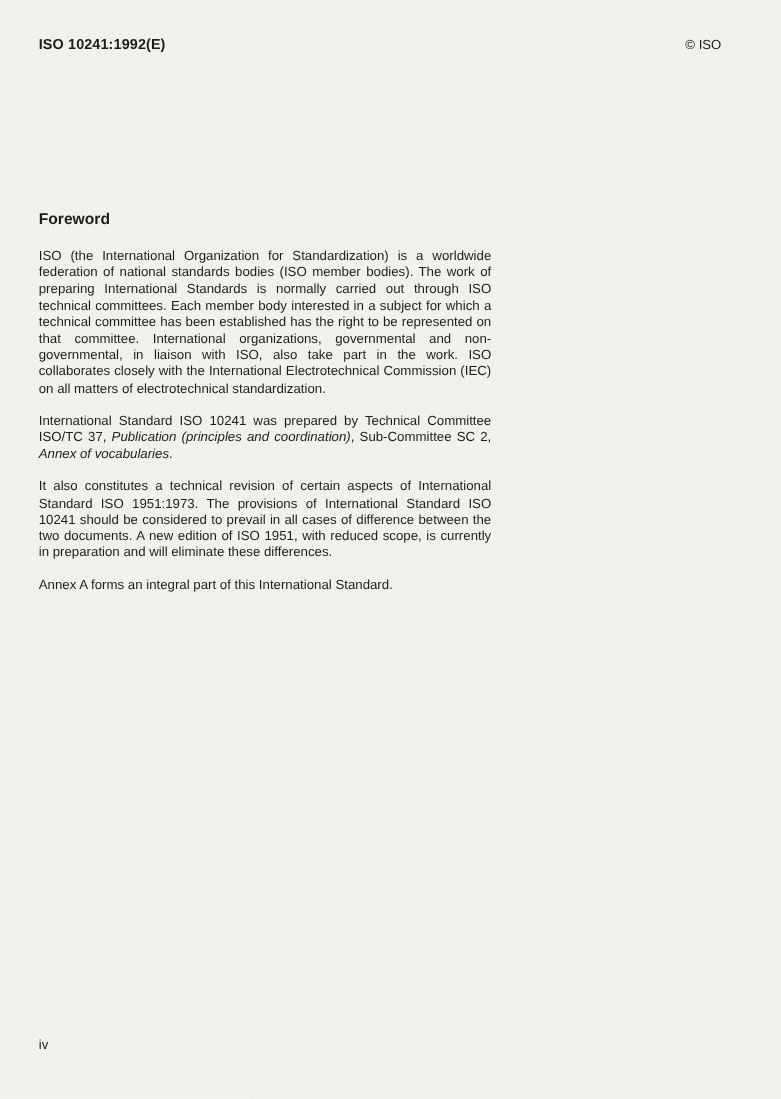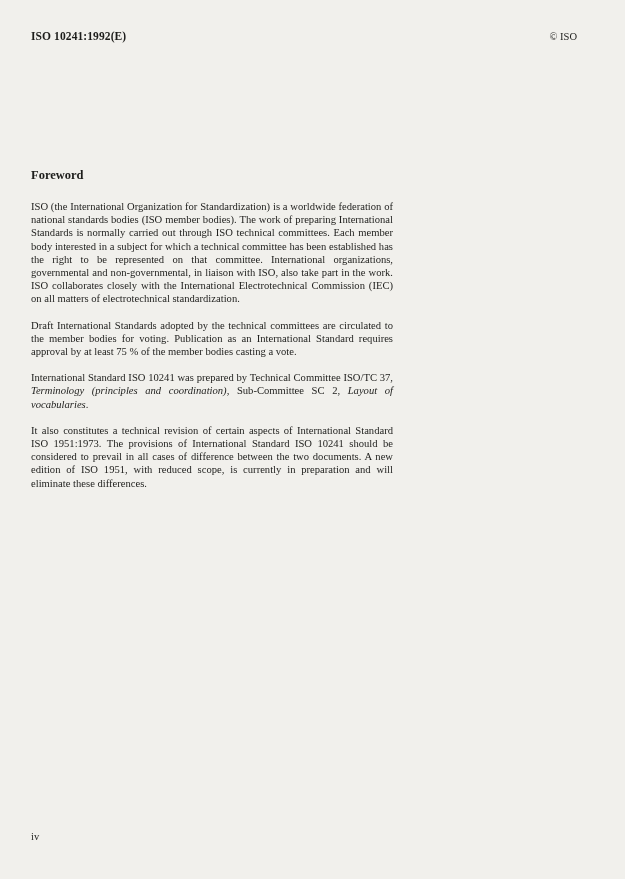--- a/index.html
+++ b/index.html
@@ -6,21 +6,21 @@
     margin: 0;
     padding: 0;
     background: #e6e5e1;
   }
   .page {
     position: relative;
     width: 625px;
     height: 879px;
     margin: 0 auto;
     background: #f1f0ec;
-    font-family: Liberation Serif, serif;
+    font-family: Liberation Sans, sans-serif;
     color: #1d1d1b;
     overflow: hidden;
   }
   .header {
     position: absolute;
     top: 30px;
     left: 31px;
     right: 48px;
     display: flex;
     justify-content: space-between;
@@ -71,26 +71,26 @@
   <div class="header">
     <span class="doc-num">ISO 10241:1992(E)</span>
     <span class="copyright">© ISO</span>
   </div>
 
   <div class="content">
     <h1 class="foreword-title">Foreword</h1>
 
     <p>ISO (the International Organization for Standardization) is a worldwide federation of national standards bodies (ISO member bodies). The work of preparing International Standards is normally carried out through ISO technical committees. Each member body interested in a subject for which a technical committee has been established has the right to be represented on that committee. International organizations, governmental and non-governmental, in liaison with ISO, also take part in the work. ISO collaborates closely with the International Electrotechnical Commission (IEC) on all matters of electrotechnical standardization.</p>
 
-    <p>Draft International Standards adopted by the technical committees are circulated to the member bodies for voting. Publication as an International Standard requires approval by at least 75 % of the member bodies casting a vote.</p>
 
-    <p><span>International Standard ISO 10241 was prepared by Technical Committee ISO/TC 37, </span><span class="italic">Terminology (principles and coordination)</span><span>, Sub-Committee SC 2, </span><span class="italic">Layout of vocabularies</span><span>.</span></p>
+    <p><span>International Standard ISO 10241 was prepared by Technical Committee ISO/TC 37, </span><span class="italic">Publication (principles and coordination)</span><span>, Sub-Committee SC 2, </span><span class="italic">Annex of vocabularies</span><span>.</span></p>
 
 
     <p>It also constitutes a technical revision of certain aspects of International Standard ISO 1951:1973. The provisions of International Standard ISO 10241 should be considered to prevail in all cases of difference between the two documents. A new edition of ISO 1951, with reduced scope, is currently in preparation and will eliminate these differences.</p>
 
+    <p>Annex A forms an integral part of this International Standard.</p>
   </div>
 
   <div class="footer">
     <span>iv</span>
   </div>
 
 </div>
 
 </body></html>

